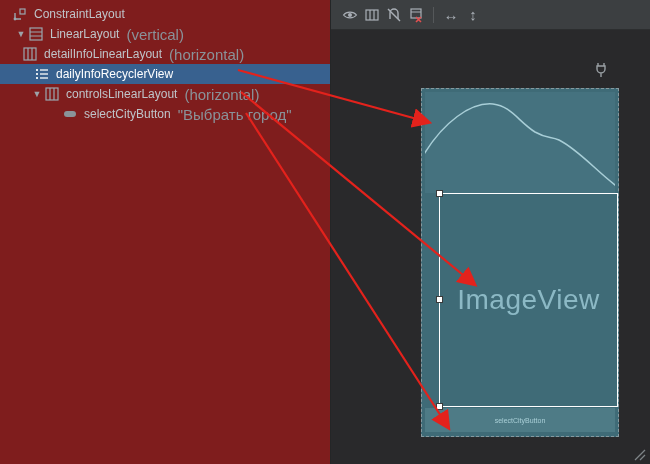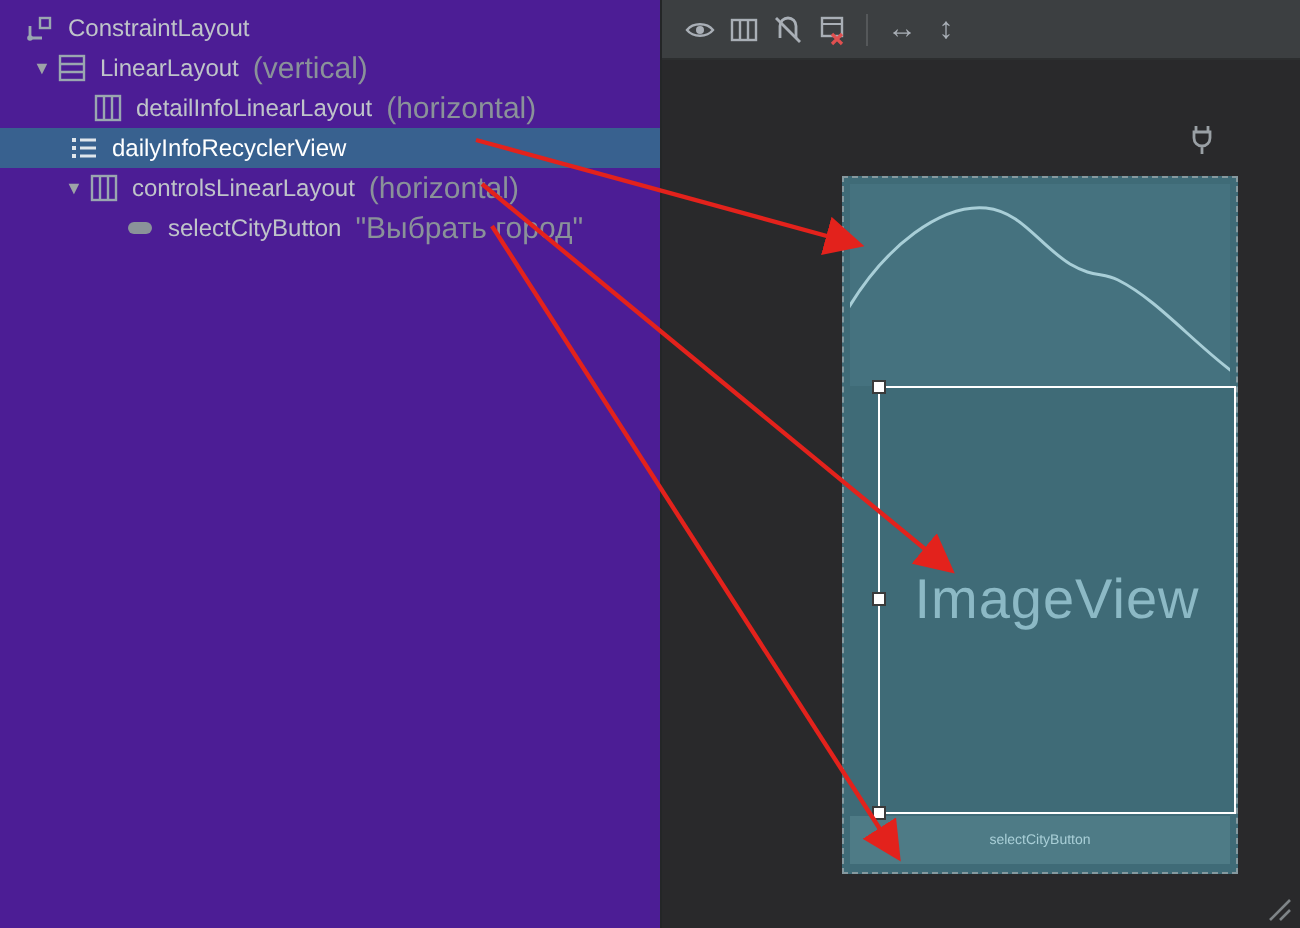--- a/index.html
+++ b/index.html
@@ -7,21 +7,21 @@
   body {
     width:650px; height:464px; position:relative; overflow:hidden;
     background:#3c3f41;
     font-family:"Liberation Sans", sans-serif;
     -webkit-font-smoothing:antialiased;
   }
 
   
   .tree-panel {
     position:absolute; left:0; top:0; width:330px; height:464px;
-    background:#4c1d95; padding-top:4px;
+    background:#7f1d1d; padding-top:4px;
   }
   .trow {
     height:20px; display:flex; align-items:center;
     font-size:12px; color:#bfc4c9; white-space:nowrap; cursor:default;
   }
   .trow.selected { background:#38618f; color:#ffffff; }
   .chev {
     width:14px; flex:none; color:#9da3a8; font-size:9px;
     text-align:center; line-height:20px;
   }
@@ -105,21 +105,21 @@
   <div class="trow" style="padding-left:14px">
     <span class="chev">▼</span>
     <svg class="ticon" viewBox="0 0 16 16">
       <rect x="2" y="2" width="12" height="12" fill="none" stroke="#9aa7b0" stroke-width="1.2"></rect>
       <path d="M2 6 H14 M2 10 H14" stroke="#9aa7b0" stroke-width="1.2"></path>
     </svg>
     <span class="tlabel">LinearLayout</span>
     <span class="tsuffix">(vertical)</span>
   </div>
 
-  <div class="trow" style="padding-left:46px">
+  <div class="trow" style="padding-left:22px">
     <svg class="ticon" viewBox="0 0 16 16">
       <rect x="2" y="2" width="12" height="12" fill="none" stroke="#9aa7b0" stroke-width="1.2"></rect>
       <path d="M6 2 V14 M10 2 V14" stroke="#9aa7b0" stroke-width="1.2"></path>
     </svg>
     <span class="tlabel">detailInfoLinearLayout</span>
     <span class="tsuffix">(horizontal)</span>
   </div>
 
   <div class="trow selected" style="padding-left:34px">
     <svg class="ticon" viewBox="0 0 16 16">

